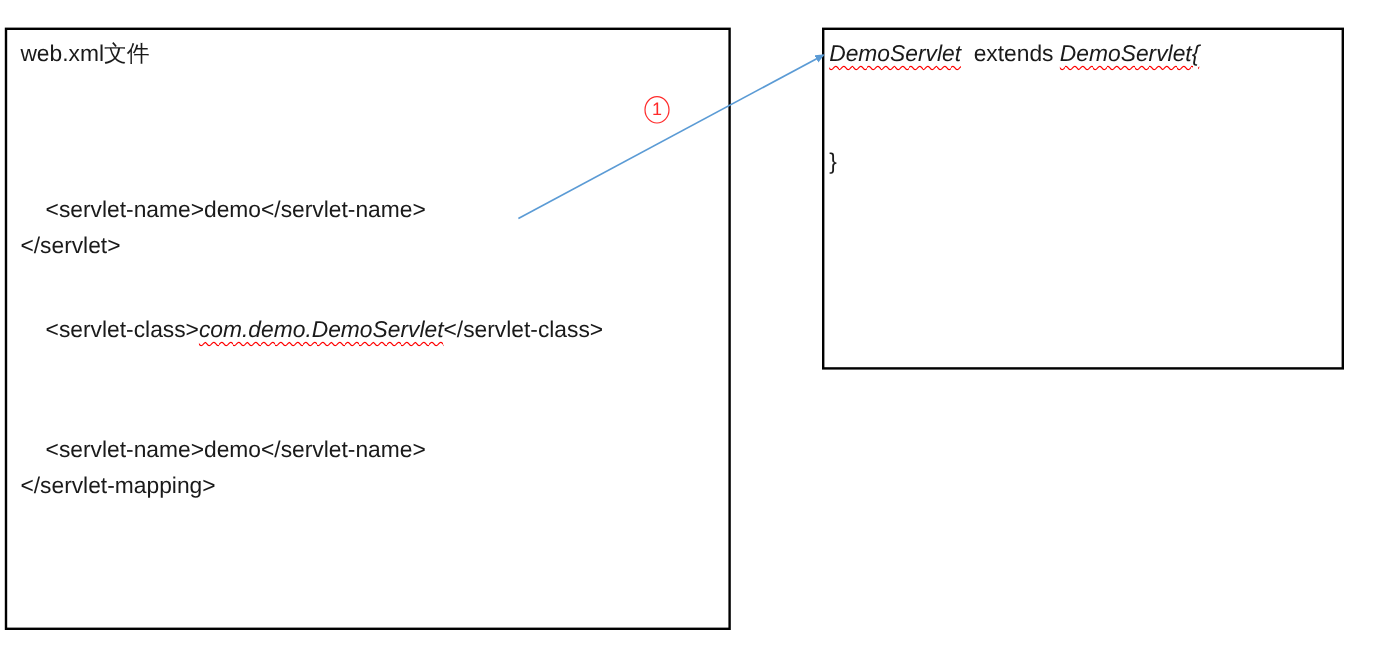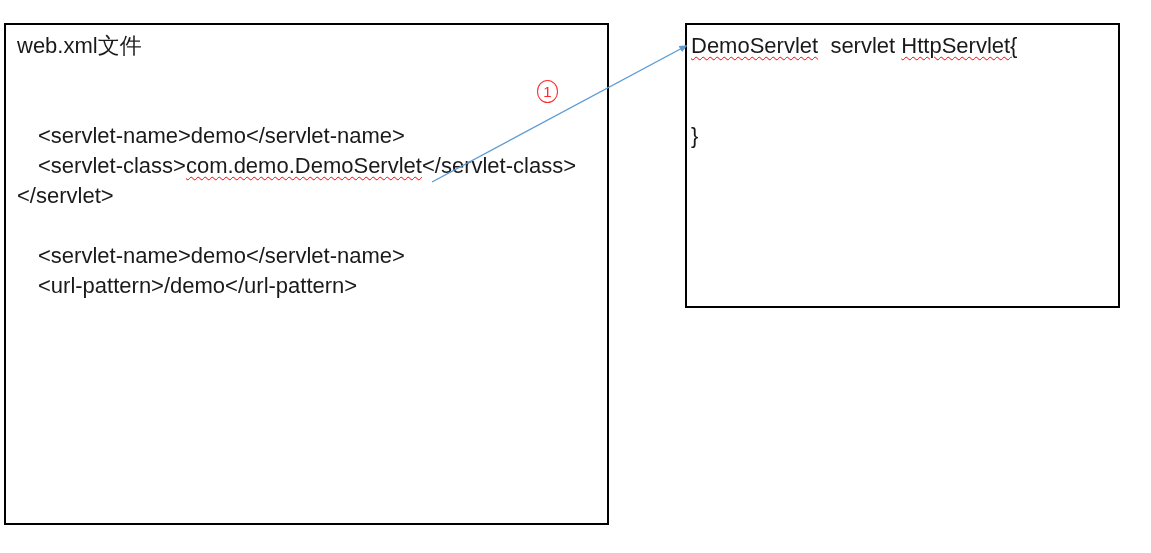--- a/index.html
+++ b/index.html
@@ -18,21 +18,21 @@
     position: relative;
     width: 1151px;
     height: 553px;
     background: #ffffff;
   }
   .box {
     position: absolute;
     background: #ffffff;
     border: 2px solid #000000;
     box-sizing: border-box;
-    font-size: 22px;
+    font-size: 19px;
   }
   .left-box {
     left: 4px;
     top: 23px;
     width: 605px;
     height: 502px;
     padding: 6px 6px 0 11px;
   }
   .right-box {
     left: 685px;
@@ -41,25 +41,27 @@
     height: 285px;
     padding: 6px 6px 0 4px;
   }
   .line {
     height: 30px;
     line-height: 30px;
     white-space: pre;
   }
   .indent {
     padding-left: 21px;
+    margin-top: 40px;
   }
   .squiggly {
     text-decoration: underline wavy #ff0000;
     text-decoration-thickness: 1px;
     text-underline-offset: 3px;
+    font-style: italic;
   }
   .arrow-layer {
     position: absolute;
     left: 0;
     top: 0;
     width: 1151px;
     height: 553px;
     pointer-events: none;
     z-index: 5;
   }
@@ -84,29 +86,29 @@
 </head>
 <body>
 
 <div class="canvas">
 
   <div class="box left-box">
     <div class="line">web.xml文件</div>
     <div class="line"></div>
     <div class="line"></div>
     <div class="line indent">&lt;servlet-name&gt;demo&lt;/servlet-name&gt;</div>
+    <div class="line">&lt;/servlet&gt;</div>
     <div class="line indent"><span>&lt;servlet-class&gt;</span><span class="squiggly">com.demo.DemoServlet</span><span>&lt;/servlet-class&gt;</span></div>
-    <div class="line">&lt;/servlet&gt;</div>
     <div class="line"></div>
     <div class="line indent">&lt;servlet-name&gt;demo&lt;/servlet-name&gt;</div>
-    <div class="line indent">&lt;url-pattern&gt;/demo&lt;/url-pattern&gt;</div>
+    <div class="line">&lt;/servlet-mapping&gt;</div>
   </div>
 
   <div class="box right-box">
-    <div class="line"><span class="squiggly">DemoServlet</span><span>  servlet </span><span class="squiggly">HttpServlet{</span></div>
+    <div class="line"><span class="squiggly">DemoServlet</span><span>  extends </span><span class="squiggly">DemoServlet{</span></div>
     <div class="line"></div>
     <div class="line"></div>
     <div class="line">}</div>
   </div>
 
   <svg class="arrow-layer" viewBox="0 0 1151 553" xmlns="http://www.w3.org/2000/svg">
     <defs>
       <marker id="arrowhead" markerWidth="9" markerHeight="8" refX="6.5" refY="3.5" orient="auto" markerUnits="userSpaceOnUse">
         <path d="M0,0 L8,3.5 L0,7 Z" fill="#5b9bd5"></path>
       </marker>

